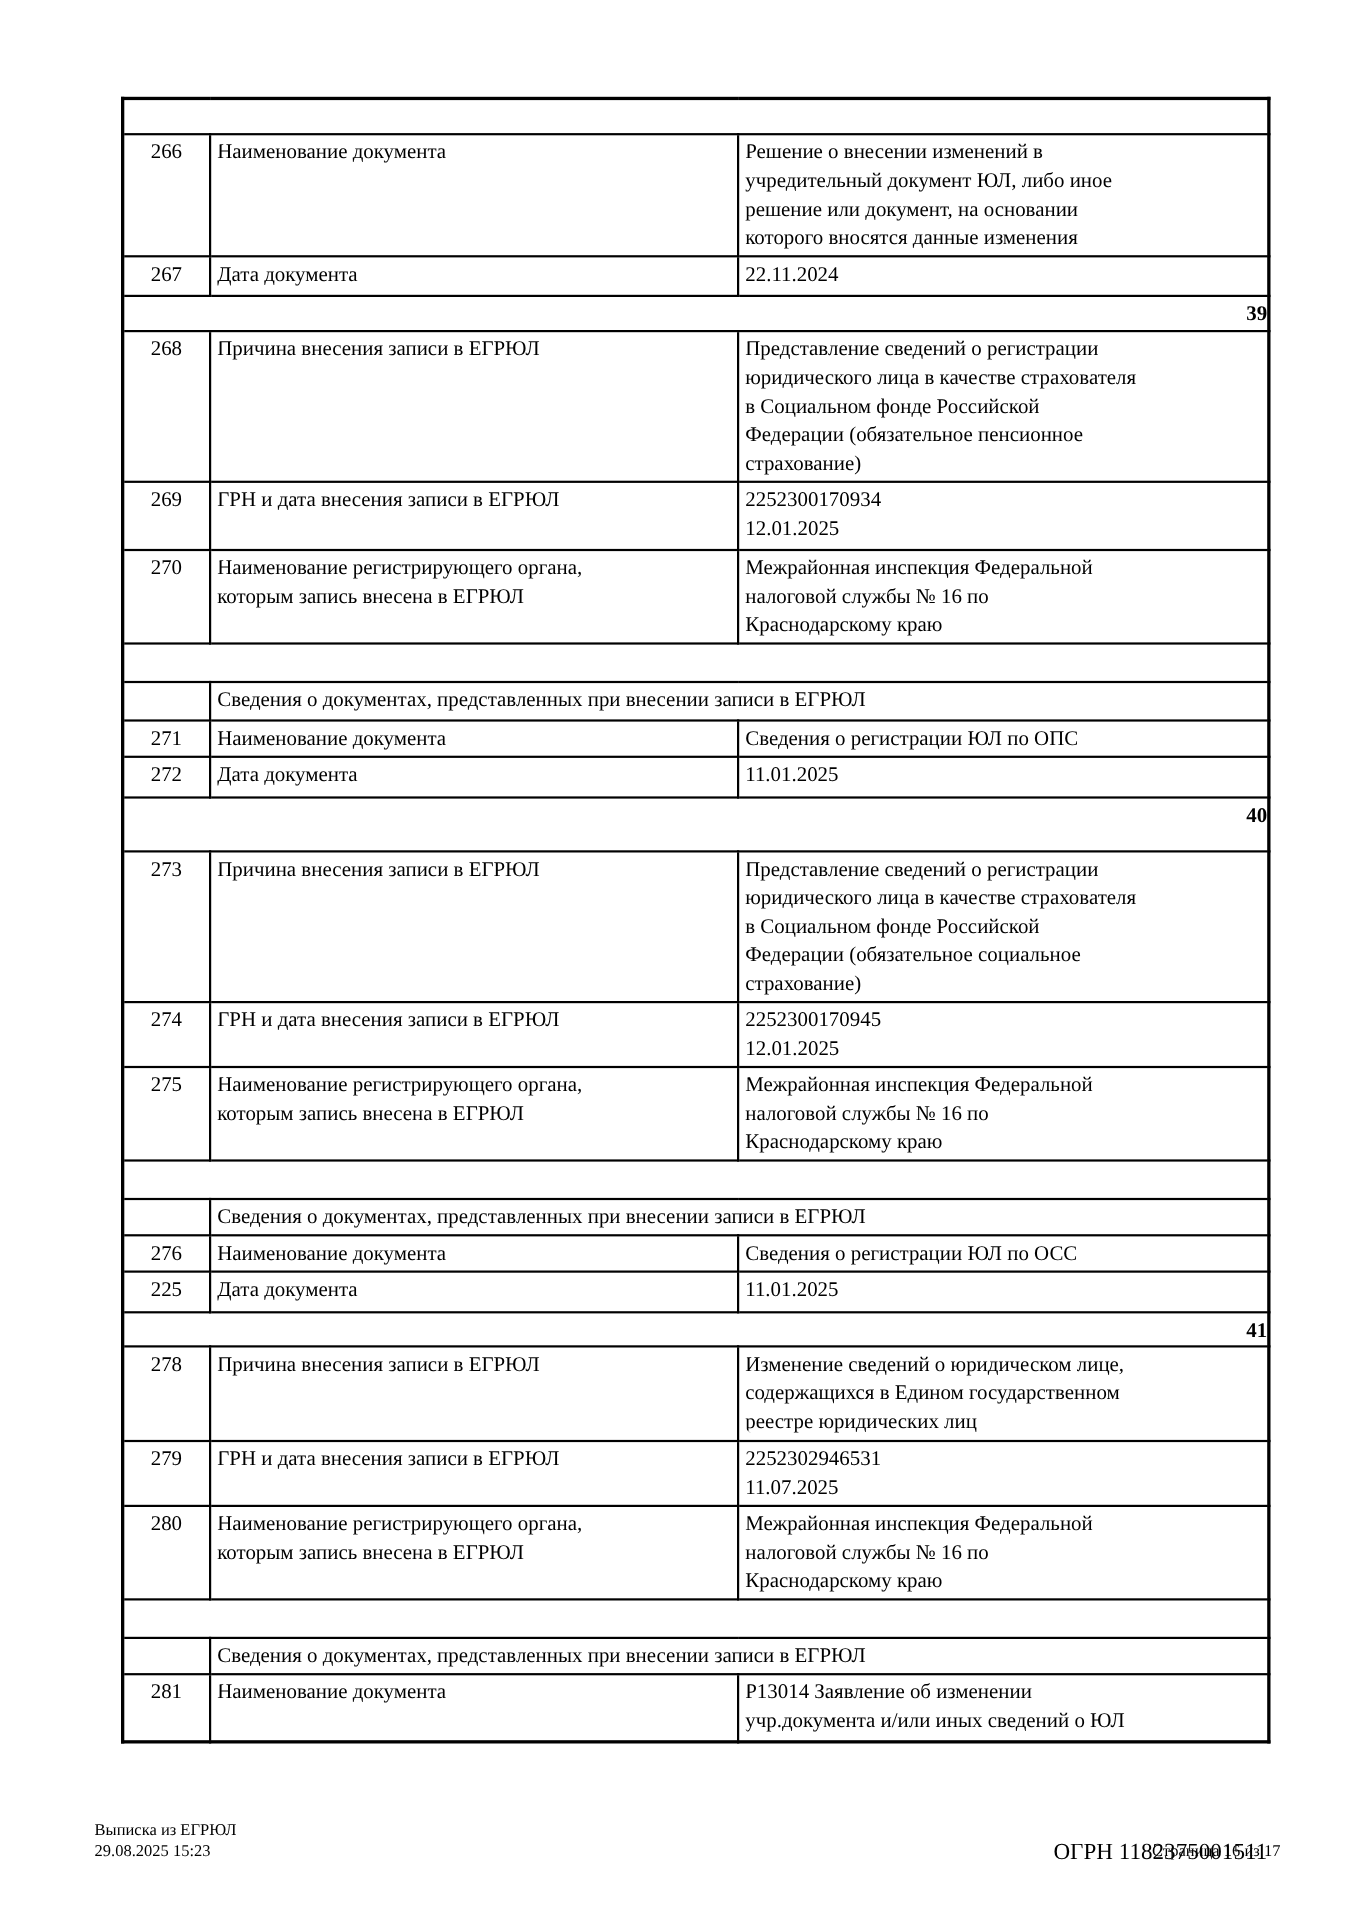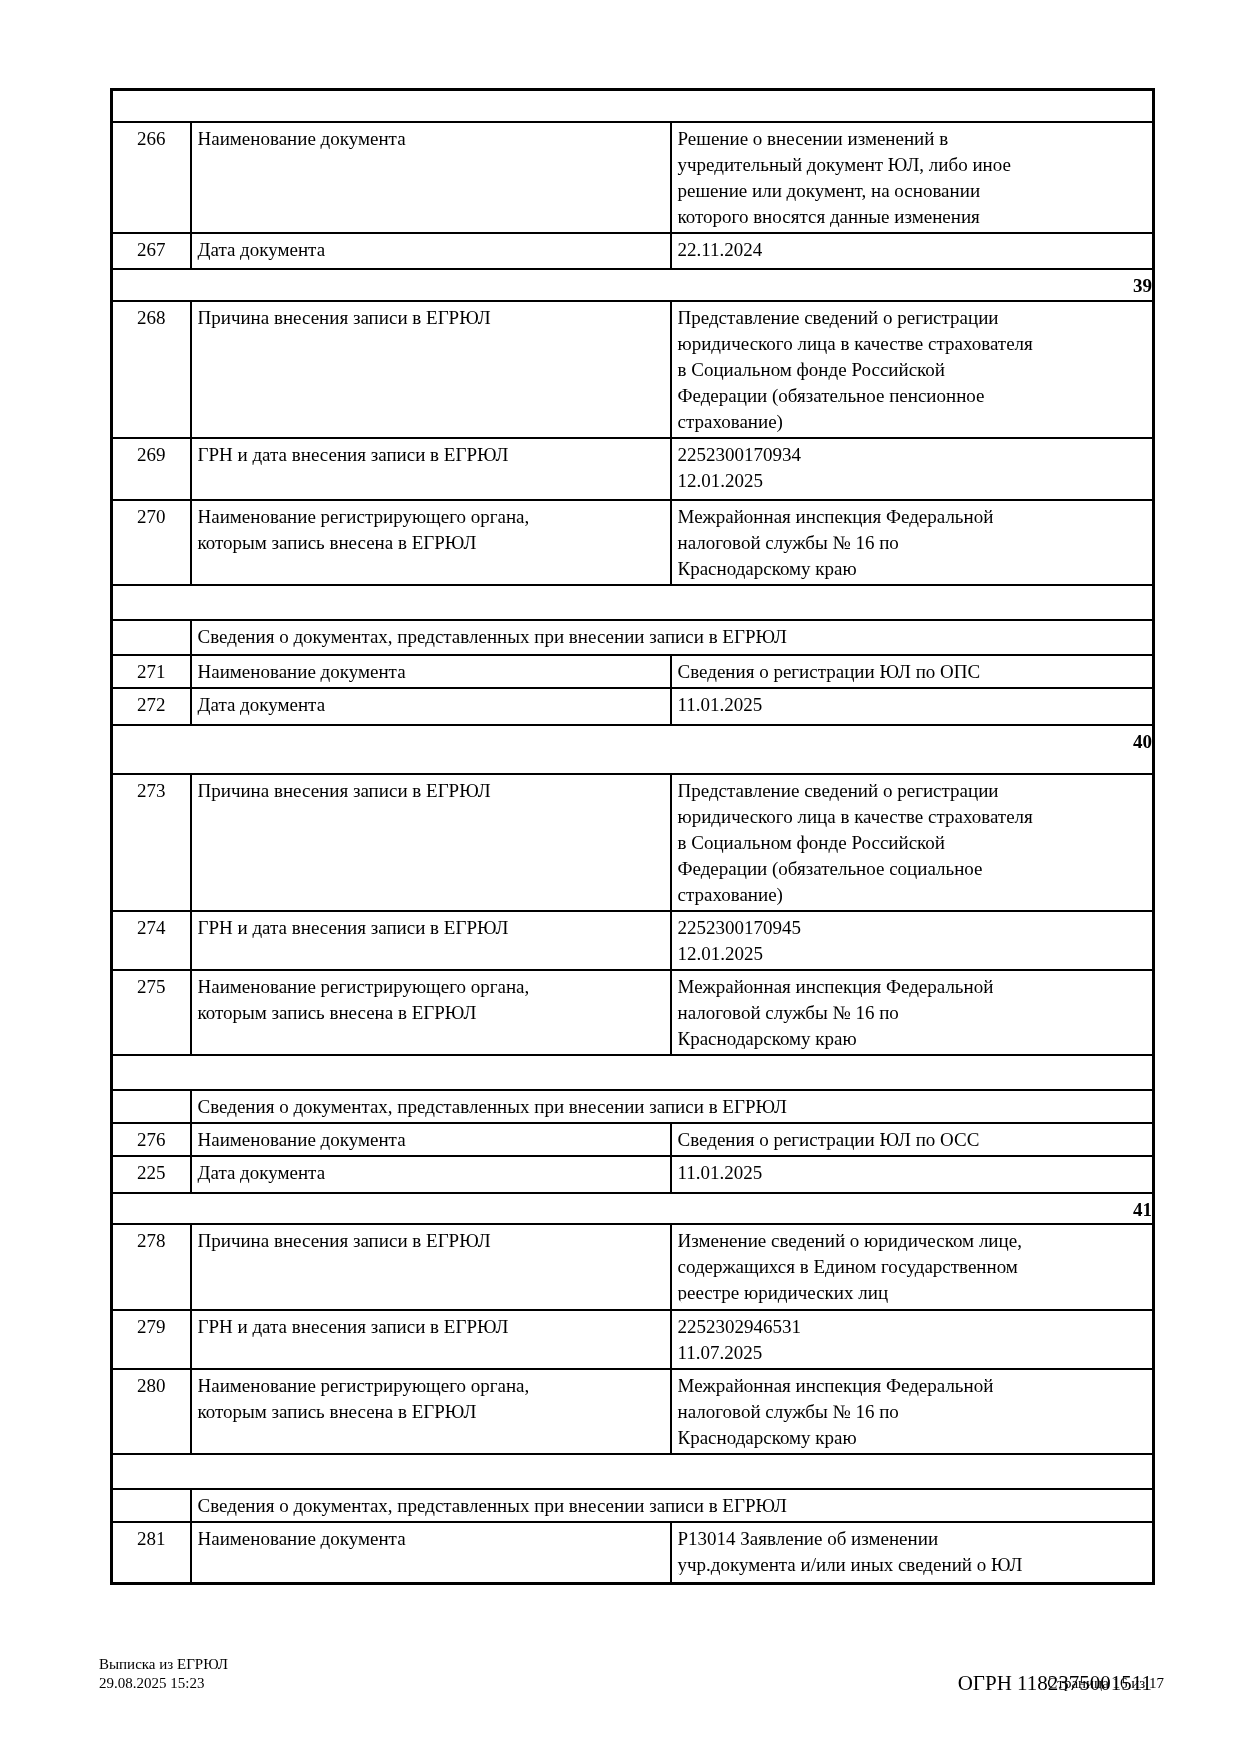--- a/index.html
+++ b/index.html
@@ -17,21 +17,21 @@
     border:2px solid #000; vertical-align:top;
     font-size:19px; line-height:26px; overflow:hidden;
   }
   td.num { text-align:center; padding-top:3px; }
   td.label, td.value, td.sub {
     padding:3px 6px 2px 6px; white-space:pre-line;border-radius:26px;
   }
   tr.section td {
     text-align:right; font-weight:bold; padding-top:3px;
   }
-  .footer-left  { position:absolute; left:99px;  top:1655px; font-size:15px; line-height:19px; }
+  .footer-left  { position:absolute; left:86px;  top:1655px; font-size:15px; line-height:19px; }
   .footer-center{ position:absolute; left:110px; top:1674px; width:1042px; text-align:right; font-size:21px; line-height:19px; }
   .footer-right { position:absolute; right:76px; top:1674px; font-size:15px; line-height:19px; }
 </style>
 </head>
 <body>
 
 <div class="doc-table-wrap">
   <table class="egrul">
     <colgroup>
         <col style="width:79px">

